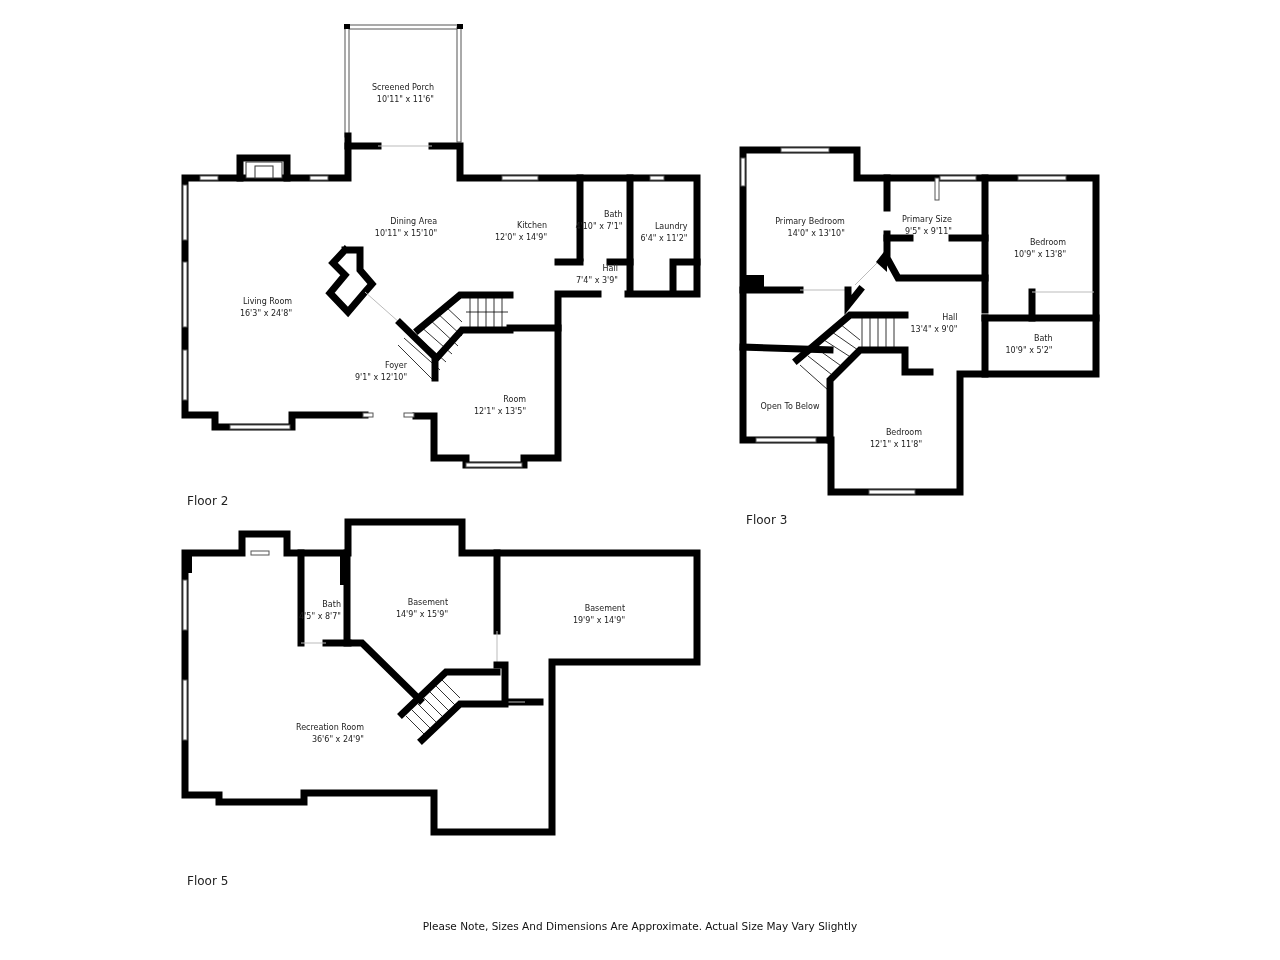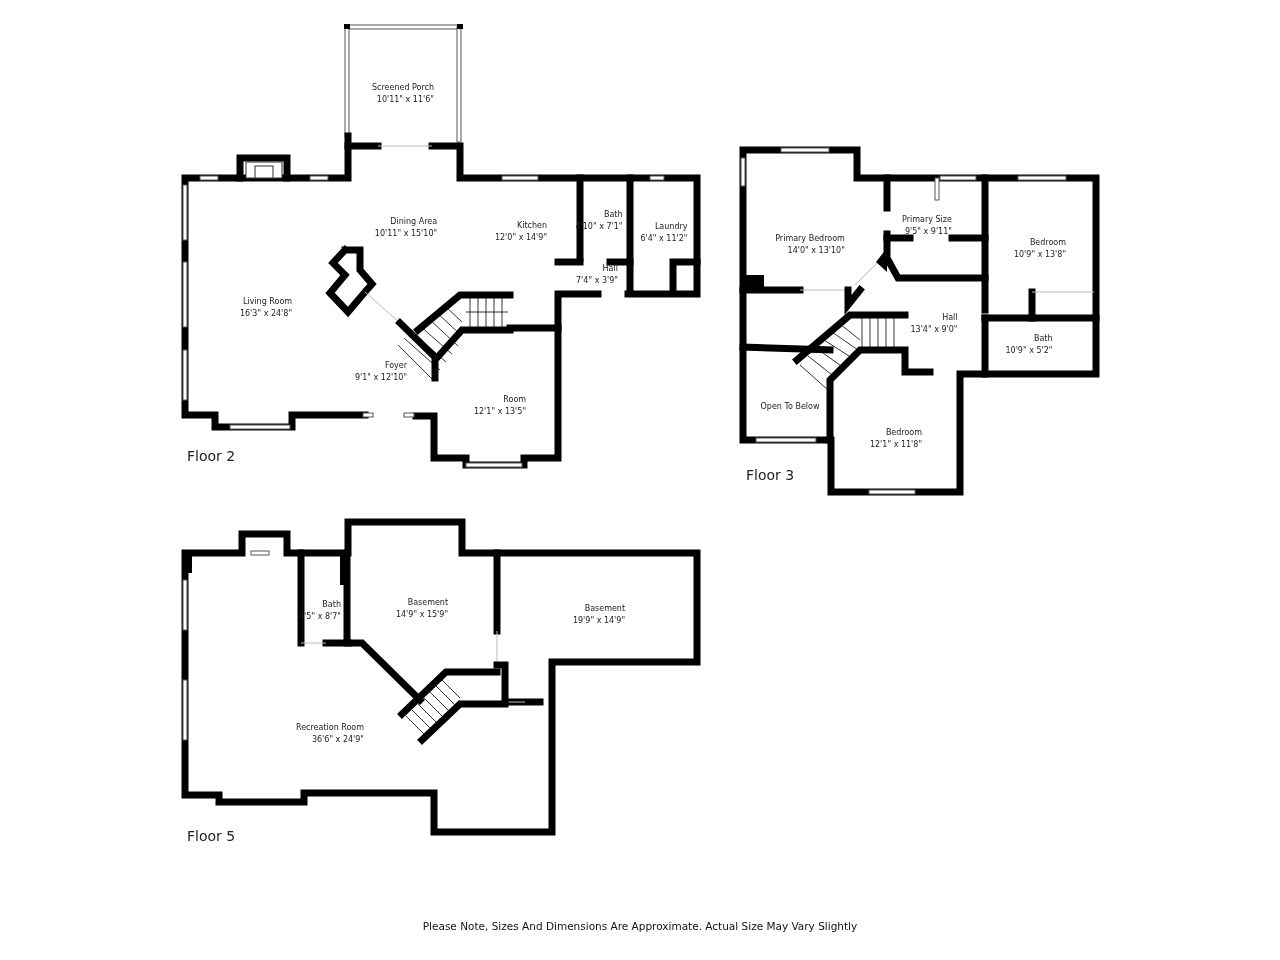--- a/index.html
+++ b/index.html
@@ -3,21 +3,21 @@
 <meta charset="utf-8">
 <style>
   html, body { margin:0; padding:0; background:#ffffff; }
   body { width:1280px; height:960px; position:relative; overflow:hidden; font-family:"DejaVu Sans", sans-serif; }
   svg.plan { position:absolute; left:0; top:0; }
   .wall { fill:none; stroke:#000; stroke-width:7; stroke-linejoin:miter; stroke-linecap:square; }
   .win { fill:#fff; stroke:#555; stroke-width:1; }
   .door { stroke:#bbb; stroke-width:1; fill:none; }
   .stair { fill:none; stroke:#000; stroke-width:0.8; }
   .label { position:absolute; font-size:8px; color:#222; text-align:right; line-height:12px; white-space:nowrap; transform:translateX(-50%); }
-  .floor-label { position:absolute; font-size:14px; color:#222; }
+  .floor-label { position:absolute; font-size:12px; color:#222;margin-top:46px; }
   .note { position:absolute; left:0; width:1280px; top:920px; text-align:center; font-size:10.5px; color:#111; }
 </style>
 </head>
 <body>
 
 <svg class="plan" width="1280" height="960" viewBox="0 0 1280 960">
 
   <g>
 
     <rect class="win" x="345" y="25" width="115" height="4"></rect>
@@ -181,21 +181,21 @@
 <div class="label" style="left:381px;top:360px;">
     <div>Foyer</div>
     <div>9'1" x 12'10"</div>
   </div>
 <div class="label" style="left:500px;top:394px;">
     <div>Room</div>
     <div>12'1" x 13'5"</div>
   </div>
 <div class="floor-label" style="left:187px;top:448px;">Floor 2</div>
 
-<div class="label" style="left:810px;top:216px;margin-top:17px;">
+<div class="label" style="left:810px;top:216px;">
     <div>Primary Bedroom</div>
     <div>14'0" x 13'10"</div>
   </div>
 <div class="label" style="left:927px;top:214px;">
     <div>Primary Size</div>
     <div>9'5" x 9'11"</div>
   </div>
 <div class="label" style="left:1040px;top:237px;">
     <div>Bedroom</div>
     <div>10'9" x 13'8"</div>

